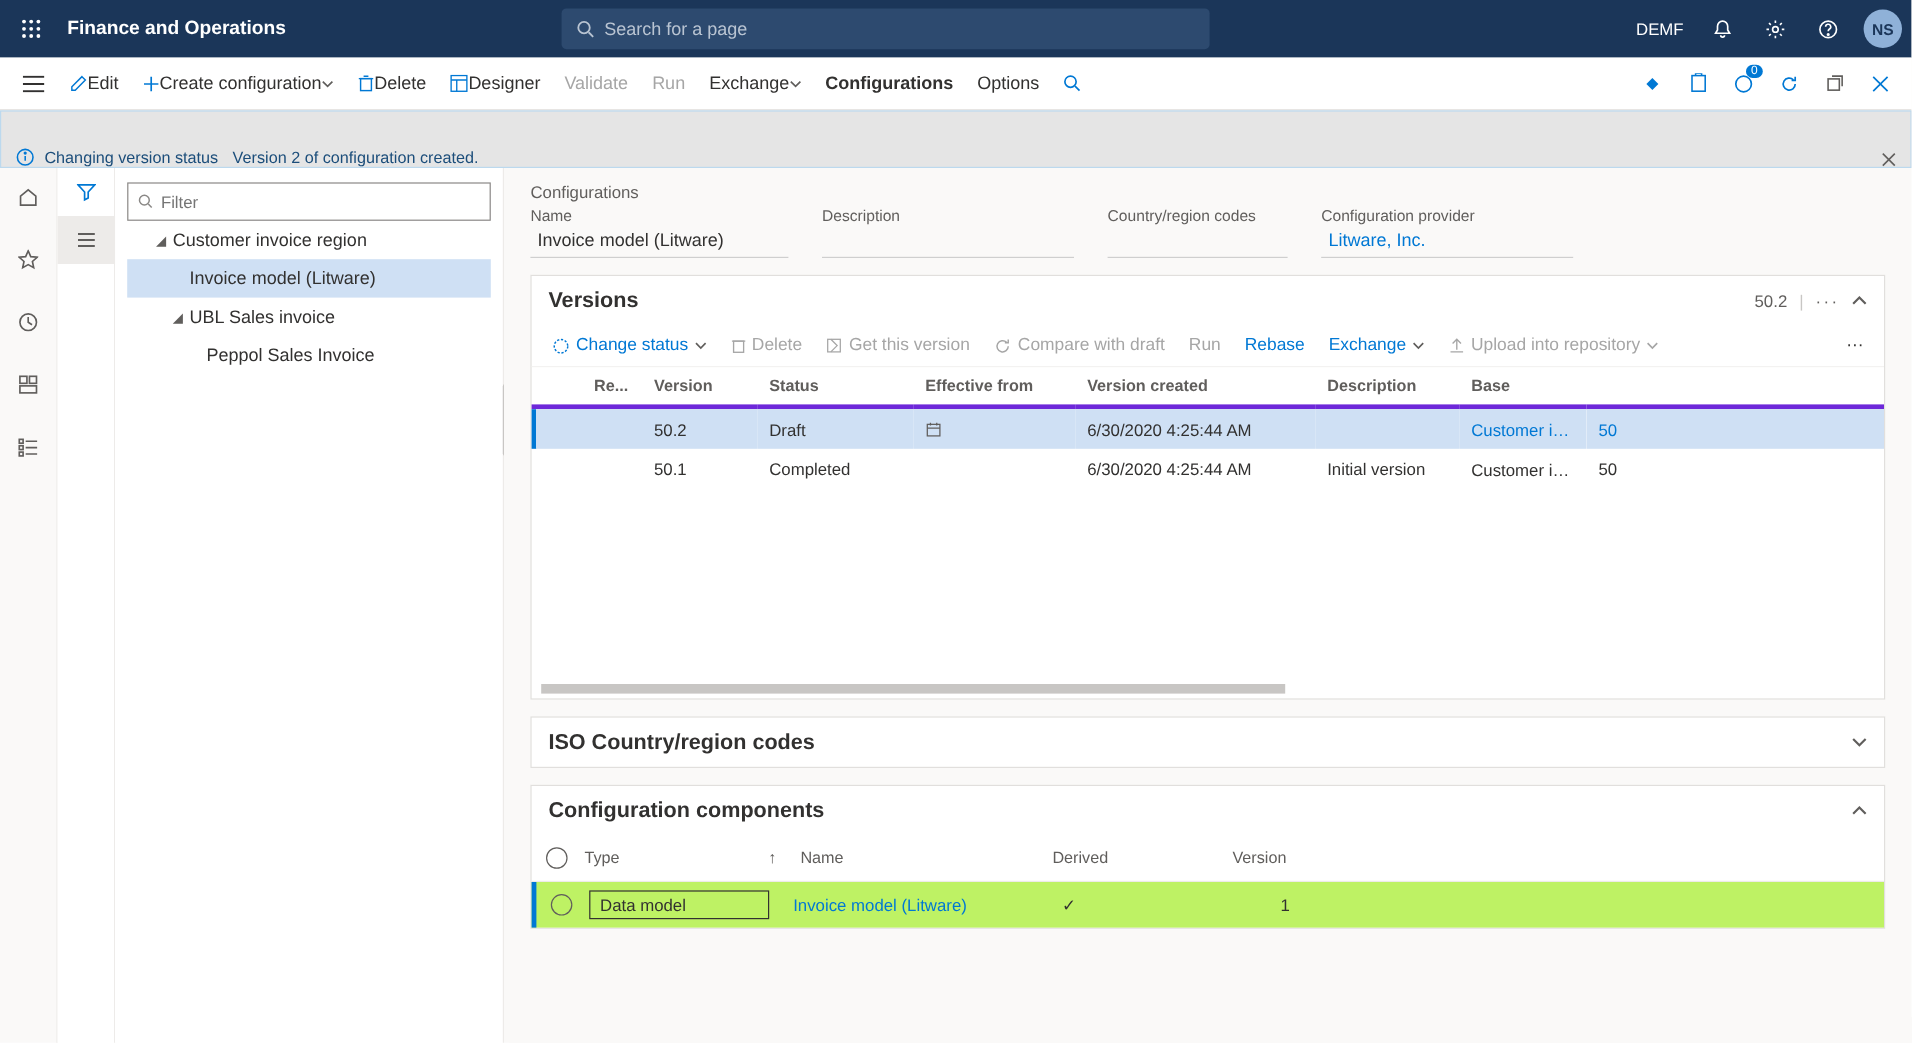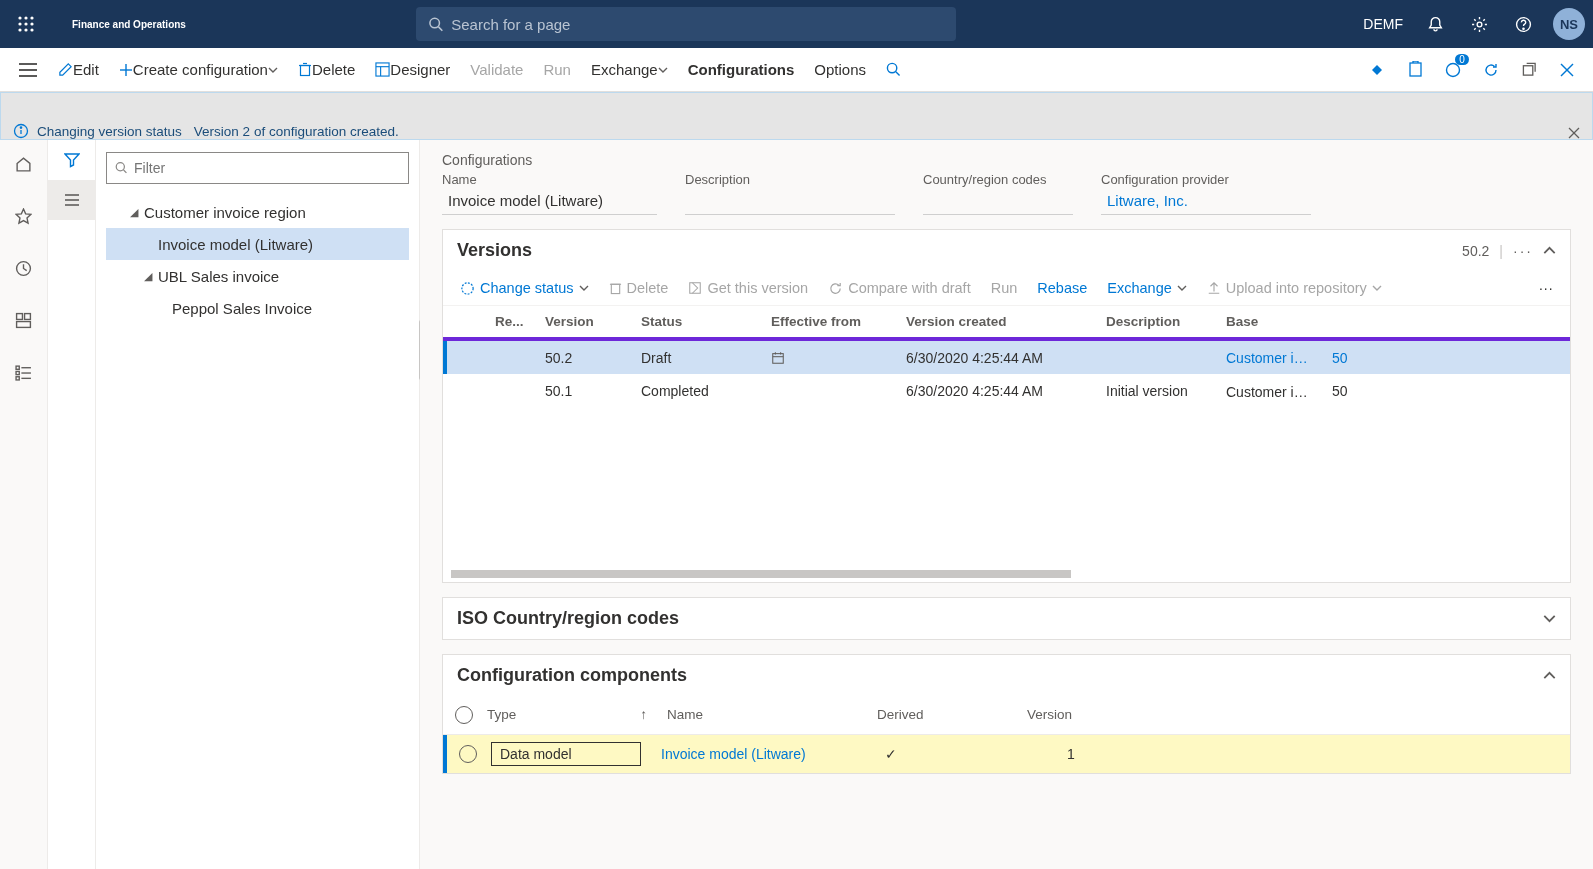--- a/index.html
+++ b/index.html
@@ -1,19 +1,19 @@
 <!DOCTYPE html>
 <html><head>
 <meta charset="utf-8">
 <style>
 *{box-sizing:border-box;margin:0;padding:0;font-family:"Segoe UI",Arial,sans-serif}
 body{background:#fff;height:869px;width:1593px;overflow:hidden;font-size:14px;color:#323130}
 .topbar{height:48px;background:#1b3659;color:#fff;display:flex;align-items:center;padding:0 8px}
 .waffle{width:36px;height:36px;display:flex;align-items:center;justify-content:center;cursor:pointer}
-.app-title{font-size:10px;font-weight:600;margin-left:28px}
+.app-title{font-size:16px;font-weight:600;margin-left:12px}
 .search-wrap{margin-left:230px;width:540px;height:34px;background:#2d4a6f;border-radius:4px;display:flex;align-items:center;padding:0 12px}
 .search-wrap input{background:transparent;border:none;outline:none;color:#fff;font-size:15px;width:100%}
 .search-wrap input::placeholder{color:#b9c4d2}
 .top-right{margin-left:auto;display:flex;align-items:center;gap:4px}
 .top-icon{width:40px;height:40px;display:flex;align-items:center;justify-content:center;cursor:pointer;color:#fff}
 .avatar{width:32px;height:32px;border-radius:50%;background:#8fb1d8;display:flex;align-items:center;justify-content:center;font-size:13px;color:#1b3659;font-weight:600;margin-left:6px}
 .company{font-size:14px;margin-right:8px}
 .cmdbar{height:44px;border-bottom:1px solid #e1dfdd;display:flex;align-items:center;padding:0 8px;background:#fff}
 .ham{width:40px;height:40px;display:flex;align-items:center;justify-content:center;cursor:pointer}
 .cmd{display:flex;align-items:center;gap:0;padding:5px 10px;cursor:pointer;color:#323130;font-size:15px}
@@ -27,21 +27,21 @@
 .notif .ntext{margin-left:8px}
 .notif .ntext2{margin-left:12px}
 .notif-x{margin-left:auto;cursor:pointer}
 .main{display:flex;height:calc(869px - 48px - 44px - 36px)}
 .leftrail{width:48px;background:#faf9f8;border-right:1px solid #edebe9;display:flex;flex-direction:column;align-items:center;padding-top:8px;gap:20px}
 .railicn{width:32px;height:32px;display:flex;align-items:center;justify-content:center;cursor:pointer;color:#605e5c}
 .minitabs{width:48px;border-right:1px solid #edebe9;display:flex;flex-direction:column;align-items:center;background:#fff}
 .minitab{width:48px;height:40px;display:flex;align-items:center;justify-content:center;cursor:pointer;color:#0078d4}
 .minitab.active{background:#edebe9}
 .treepane{width:324px;border-right:1px solid #edebe9;padding:12px 10px;background:#fff;position:relative}
-.filterbox{width:100%;height:32px;border:1px solid #8a8886;display:flex;align-items:center;padding:0 8px;margin-bottom:12px}
+.filterbox{width:100%;height:32px;border:1px solid #8a8886;display:flex;align-items:center;padding:0 8px;}
 .filterbox input{border:none;outline:none;width:100%;font-size:14px}
 .tree{font-size:15px}
 .tnode{display:flex;align-items:center;height:32px;padding-left:8px;cursor:pointer}
 .tnode.l1{padding-left:24px}
 .tnode.l2{padding-left:52px}
 .tnode.l3{padding-left:66px}
 .tnode.sel{background:#cfe0f4}
 .caret{width:14px;display:inline-block;color:#605e5c;font-size:11px}
 .content{flex:1;background:#faf9f8;padding:12px 22px;overflow-y:auto;position:relative}
 .splitter{position:absolute;left:419px;top:320px;width:6px;height:60px;background:#c8c6c4;border-radius:2px;cursor:col-resize}
@@ -62,21 +62,21 @@
 .vtable{width:100%;border-collapse:collapse;font-size:14px}
 .vtable th{text-align:left;font-weight:700;color:#605e5c;padding:8px 10px;border-bottom:4px solid #6d28d9;font-size:13.5px}
 .vtable td{padding:8px 10px}
 .vtable tr.selrow{background:#cfe0f4;position:relative}
 .vtable tr.selrow td:first-child{border-left:4px solid #0078d4}
 .vscroll{height:8px;background:#c8c6c4;width:55%;margin:12px 0 4px 8px}
 .link{color:#0078d4;cursor:pointer}
 .ellips{white-space:nowrap;overflow:hidden;text-overflow:ellipsis;max-width:86px;display:inline-block;vertical-align:middle}
 .cc-head{display:flex;align-items:center;padding:10px 12px;border-bottom:1px solid #edebe9;font-size:13.5px;color:#605e5c}
 .cc-radio{width:18px;height:18px;border:1.5px solid #605e5c;border-radius:50%;margin-right:14px}
-.cc-row{display:flex;align-items:center;padding:7px 12px;background:#fef9c3;border-left:4px solid #0078d4}
+.cc-row{display:flex;align-items:center;padding:7px 12px;background:#bef264;border-left:4px solid #0078d4}
 .cc-type{border:1px solid #323130;padding:3px 8px;width:150px;font-size:14px}
 svg{display:block}
 </style>
 </head>
 <body>
 
 <div class="topbar">
   <div class="waffle">
     <svg width="16" height="16" viewBox="0 0 16 16" fill="#fff">
         <circle cx="2" cy="2" r="1.6"></circle>

